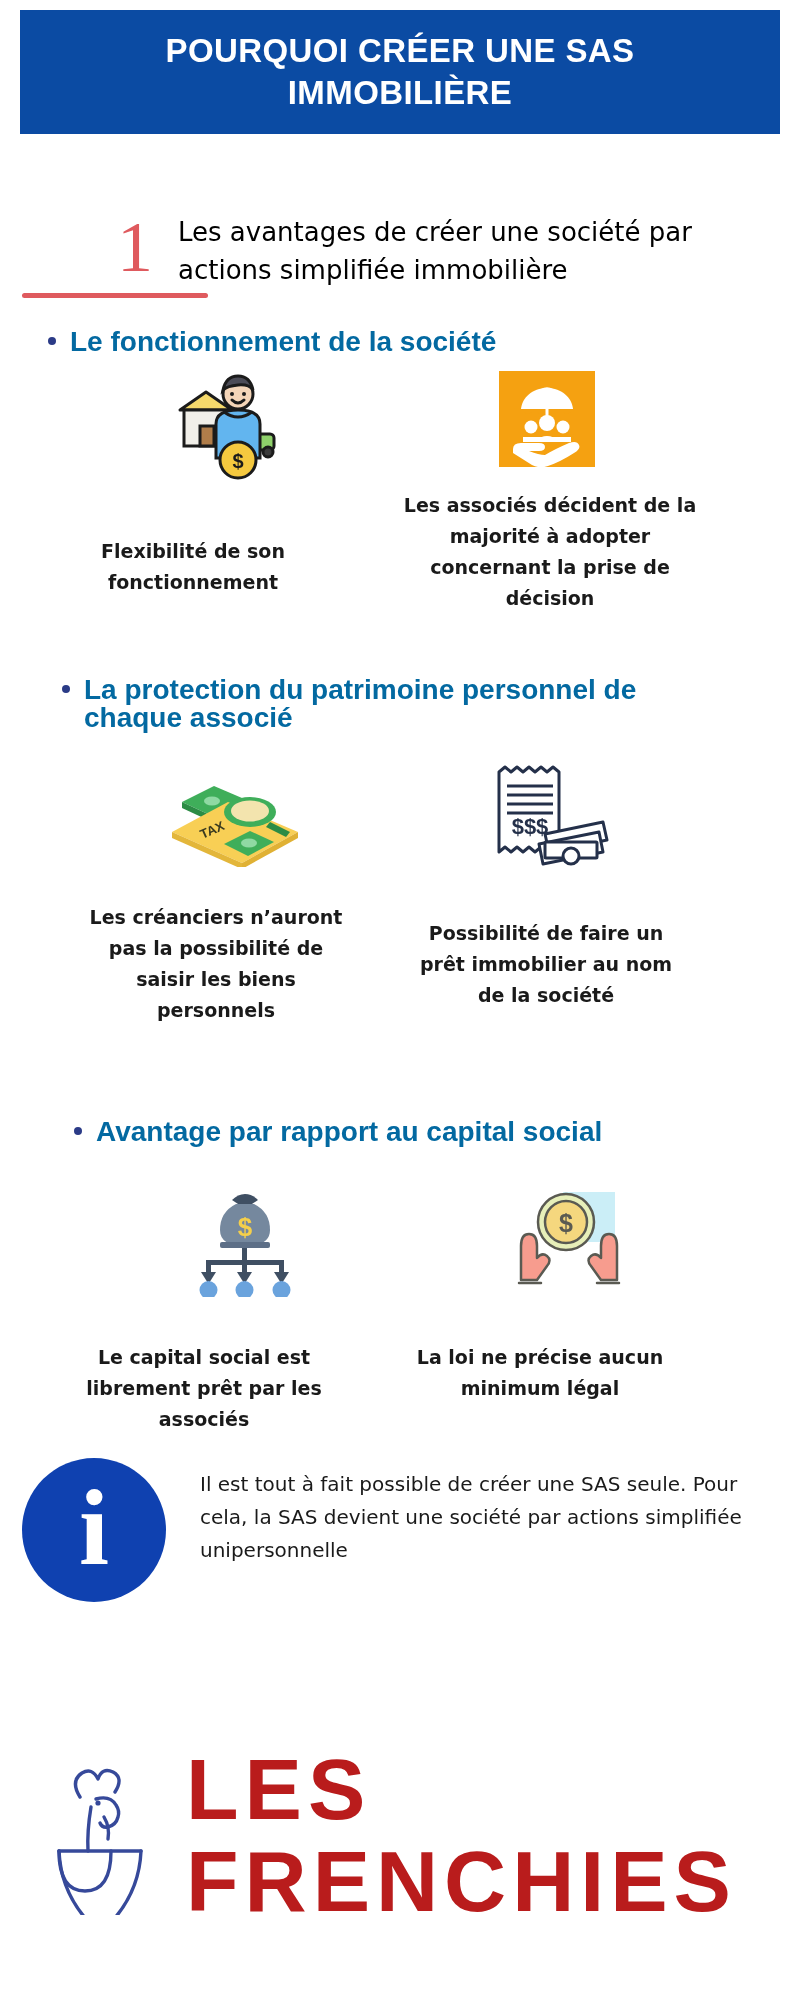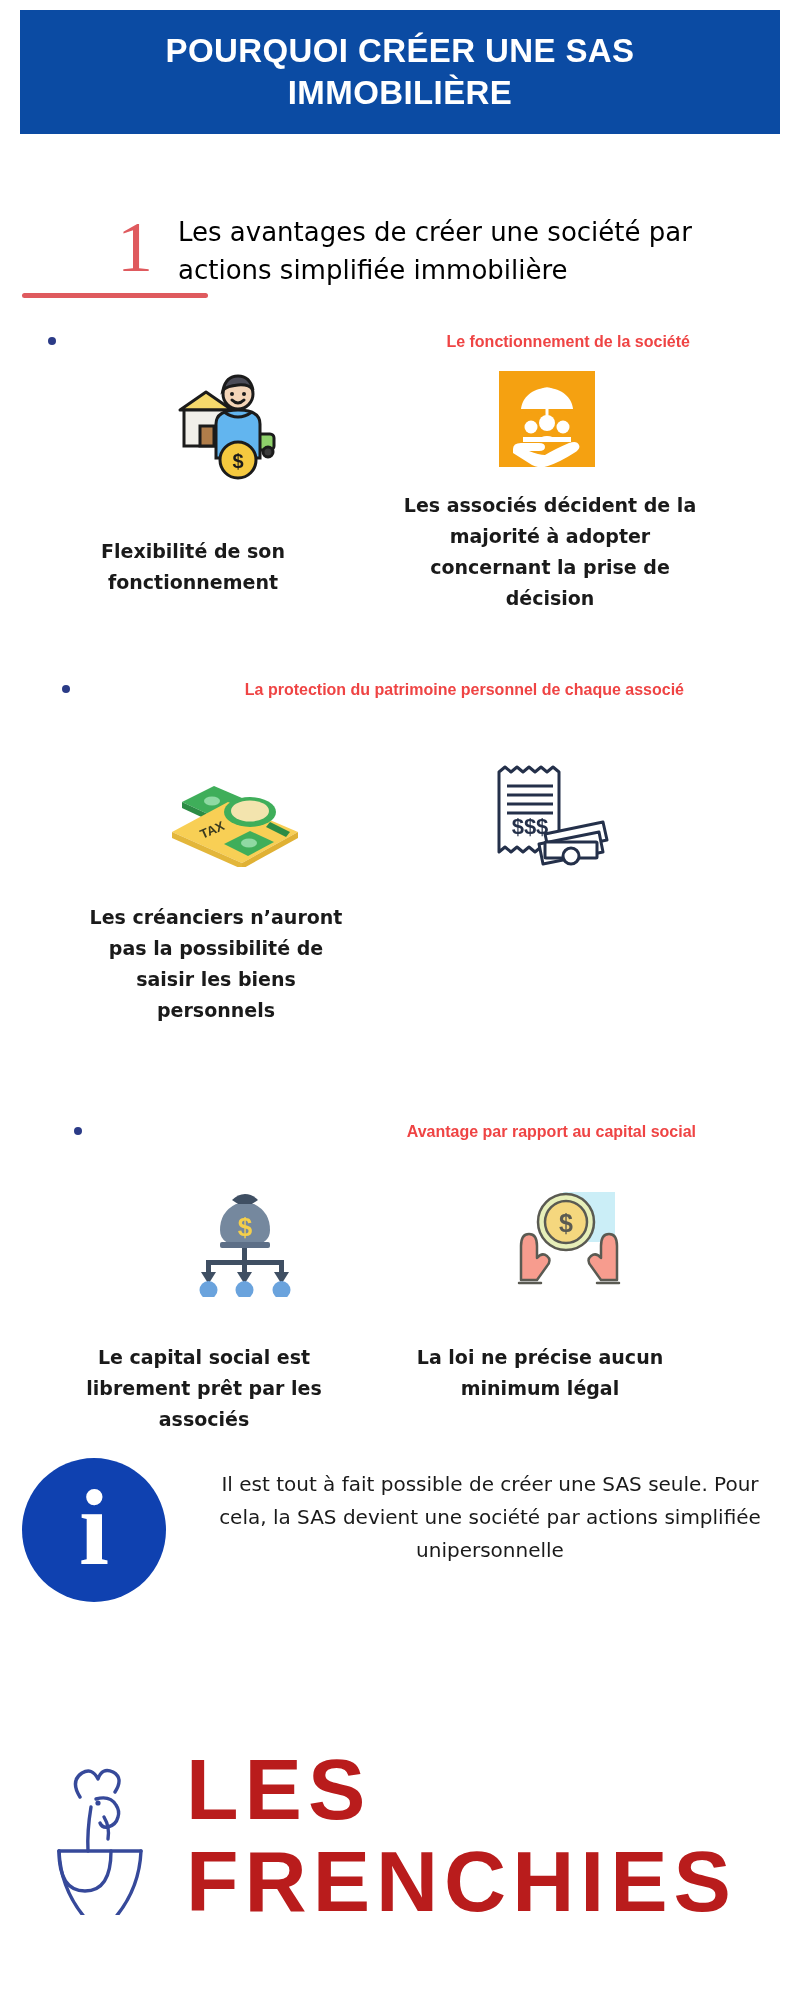--- a/index.html
+++ b/index.html
@@ -51,26 +51,25 @@
     font-family:"DejaVu Sans", sans-serif;
     font-size:26px;
     line-height:38px;
     text-align:left;
     font-weight:400;
   }
 
   
   .bullet-head{
     position:absolute;
-    color:#ef4444;
+    color:#0369a1;
     font-family:"Liberation Sans", sans-serif;
     font-weight:bold;
-    font-size:16px;
+    font-size:28px;
     line-height:28px;
-    text-align:right;
   }
   .bullet-head .dot{
     position:absolute;left:-22px;top:9px;
     width:8px;height:8px;border-radius:50%;
     background:#2b3b87;
   }
 
   
   .cap{
     position:absolute;
@@ -96,21 +95,20 @@
     line-height:108px;
     font-weight:bold;
     margin-top:-4px;
   }
   .info-text{
     position:absolute;left:200px;top:1468px;width:580px;
     color:#1a1a1a;
     font-family:"DejaVu Sans", sans-serif;
     font-size:20px;
     line-height:33px;
-    text-align:center;
   }
 
   
   .logo-wrap{position:absolute;left:24px;top:1740px;width:756px;height:190px;
     display:flex;align-items:center;}
   .logo-mark{width:130px;height:160px;flex:0 0 130px;margin-left:20px;}
   .logo-text{
     margin-left:12px;
     color:#b91c1c;
     font-family:"Liberation Sans", sans-serif;
@@ -236,20 +234,21 @@
     <g stroke="#24304a" stroke-width="3" stroke-linejoin="round" fill="#ffffff">
       <polygon points="62,72 120,60 124,78 66,90"></polygon>
       <polygon points="56,82 116,70 120,90 60,102"></polygon>
       <rect x="62" y="80" width="52" height="16" rx="1" fill="#ffffff"></rect>
       <circle cx="88" cy="94" r="8" fill="#ffffff"></circle>
     </g>
   </svg>
 
   <div class="cap" style="left:88px;top:902px;width:256px;">Les créanciers n’auront pas la possibilité de saisir les biens personnels</div>
 
+  <div class="cap" style="left:406px;top:918px;width:280px;">Possibilité de faire un prêt immobilier au nom de la société</div>
 
   <div class="bullet-head" style="left:96px;top:1118px;width:600px;">
     <span class="dot"></span>
     <span>Avantage par rapport au capital social</span>
   </div>
 
   <svg class="icon-abs" style="left:180px;top:1182px;" width="130" height="115" viewBox="0 0 130 115">
 
     <path d="M52 18 q6 -6 13 -6 q7 0 13 6 l-6 4 l-14 0 z" fill="#3f4f63"></path>
     <path d="M56 22 q-16 8 -16 26 q0 16 25 16 q25 0 25 -16 q0 -18 -16 -26 z" fill="#75889e"></path>

